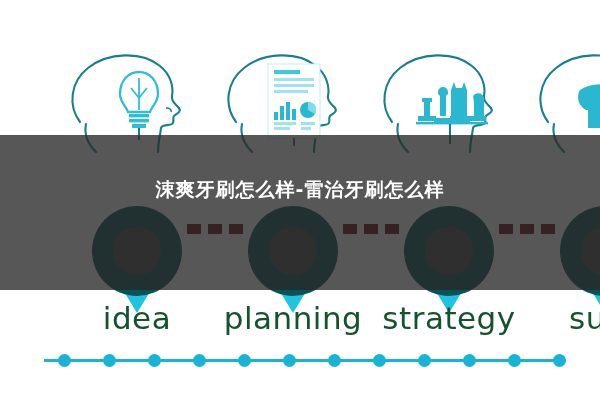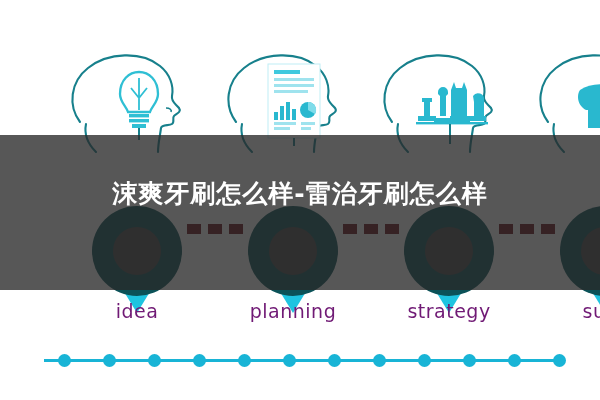--- a/index.html
+++ b/index.html
@@ -22,39 +22,39 @@
   .pin svg{display:block;width:96px;height:112px;}
 
   
   .dash-row{position:absolute;top:224px;height:10px;display:flex;gap:7px;}
   .dash{width:14px;height:10px;background:#6b1118;}
 
   
   .step-label{
     position:absolute;top:300px;width:180px;text-align:center;
     font-family:"DejaVu Sans","Liberation Sans",sans-serif;
-    font-size:19px;color:#701a75;letter-spacing:.5px;font-weight:400;
+    font-size:31px;color:#14532d;letter-spacing:.5px;font-weight:400;
     white-space:nowrap;
   }
 
   
   .timeline{position:absolute;left:0;top:352px;width:600px;height:16px;}
   .tl-line{position:absolute;left:44px;top:7px;width:520px;height:3px;background:#18b4d6;}
   .tl-dot{position:absolute;top:2px;width:13px;height:13px;border-radius:50%;background:#18b4d6;}
 
   
   .band{
     position:absolute;left:0;top:135px;width:600px;height:155px;
     background:rgba(40,40,40,0.78);
   }
   .title{
     position:absolute;left:0;top:177px;width:600px;
     text-align:center;
     font-family:"DejaVu Sans","Liberation Sans",sans-serif;
-    font-size:25px;font-weight:700;color:#ffffff;
+    font-size:19px;font-weight:700;color:#ffffff;
     letter-spacing:1px;white-space:nowrap;
   }
 </style>
 </head>
 <body>
 
 <div id="stage">
 
   <div class="art">
 

